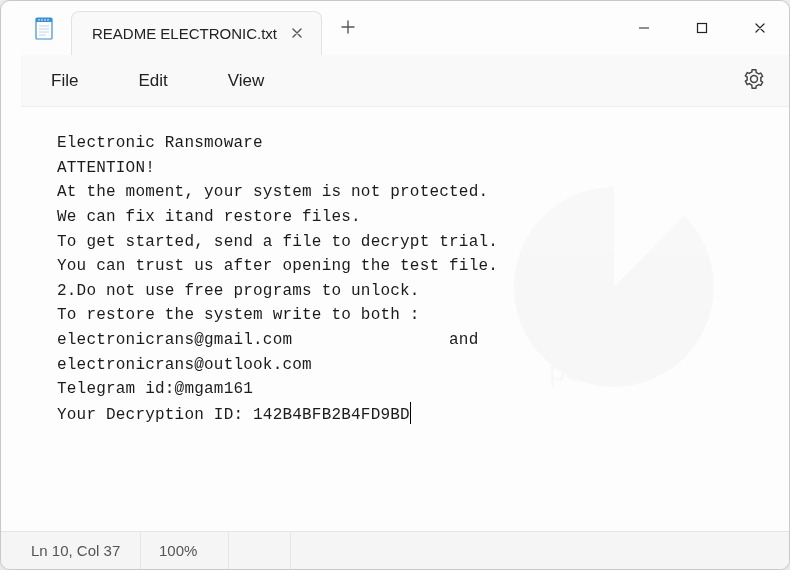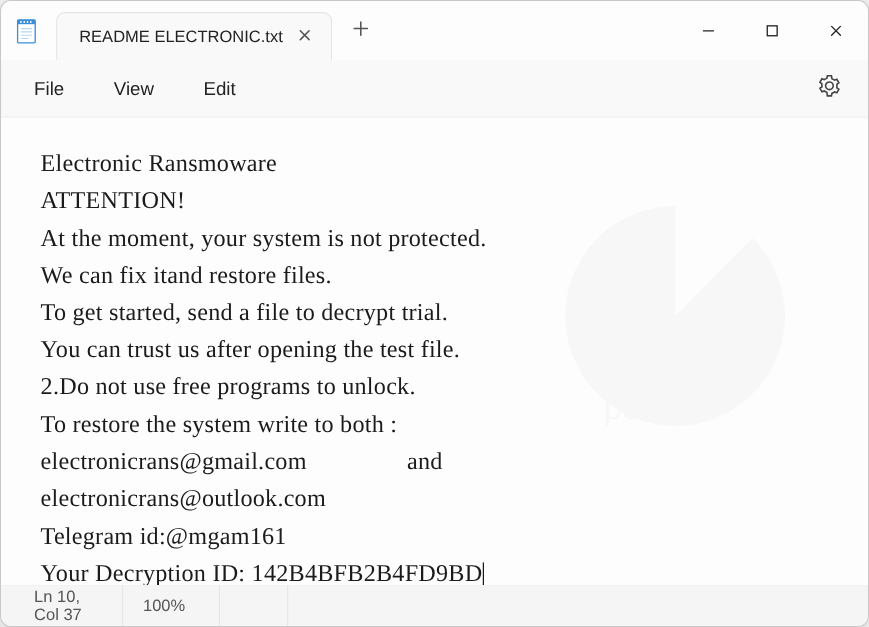--- a/index.html
+++ b/index.html
@@ -1,49 +1,50 @@
 <!DOCTYPE html>
 <html><head>
 <meta charset="utf-8">
 <style>
   * { margin: 0; padding: 0; box-sizing: border-box; }
   html, body { width: 790px; height: 570px; font-family: "Segoe UI", Arial, sans-serif; background: #f0f0f0; }
   .window {
     width: 790px; height: 570px; background: #fdfdfd; border: 1px solid #c8c8c8;
     border-radius: 10px; overflow: hidden; position: relative;
     box-shadow: 0 2px 10px rgba(0,0,0,0.1);
+    padding-left: 20px;
   }
   
   .titlebar { height: 54px; display: flex; align-items: center; background: #fdfdfd; padding-left: 12px; }
   .app-icon { width: 22px; height: 26px; margin-right: 16px; display:flex; align-items:center; justify-content:center; }
   .tab {
     display: flex; align-items: center; gap: 14px;
     background: #f9f9f9; border: 1px solid #e3e3e3; border-bottom: none;
     border-top-left-radius: 8px; border-top-right-radius: 8px;
     padding: 10px 18px 10px 20px; font-size: 15px; color: #222;
     align-self: flex-end; height: 44px;
   }
   .tab-close { color: #555; font-size: 15px; cursor: pointer; }
   .new-tab { width: 44px; text-align: center; color: #555; font-size: 20px; cursor: pointer; margin-left: 4px;}
   .window-controls { margin-left: auto; display: flex; height: 100%; }
   .win-btn { width: 58px; display: flex; align-items: center; justify-content: center; color: #222; cursor: pointer; }
   
   .menubar {
     height: 52px; display: flex; align-items: center; padding: 0 8px;
-    background: #f9f9f9; border-bottom: 1px solid #eee; gap: 1px;
+    background: #f9f9f9; border-bottom: 1px solid #eee; gap: 16px;
   }
   .menu-item { font-size: 17px; color: #222; padding: 6px 22px; cursor: pointer; border-radius: 4px; }
   .settings { margin-left: auto; padding: 6px 16px; color: #444; cursor: pointer; }
   
   .content {
     padding: 24px 24px 0 36px; height: calc(100% - 54px - 52px - 38px);
     overflow: auto; background: #fdfdfd; position: relative;
   }
   .doc-text {
-    font-family: Liberation Serif, serif; font-size: 22px;
+    font-family: Liberation Mono, monospace; font-size: 16px;
     line-height: 1.54; color: #1b1b1b; white-space: pre-wrap;
     letter-spacing: 0.2px; position: relative; z-index: 2;
   }
   .watermark {
     position: absolute; top: 40px; right: 50px; width: 250px; height: 280px;
     opacity: 0.06; z-index: 1; pointer-events: none;
   }
   .caret {
     display: inline-block; width: 1px; height: 22px; background: #000;
     vertical-align: text-bottom; margin-left: 0px;
@@ -105,22 +106,22 @@
       <div class="win-btn">
         <svg width="14" height="14" viewBox="0 0 14 14">
             <path d="M3 3 L11 11 M11 3 L3 11" stroke="#222" stroke-width="1.2" stroke-linecap="round"></path>
           </svg>
       </div>
     </div>
   </div>
 
   <div class="menubar">
     <div class="menu-item">File</div>
+    <div class="menu-item">Edit</div>
     <div class="menu-item">View</div>
-    <div class="menu-item">Edit</div>
     <div class="settings">
       <svg width="22" height="22" viewBox="0 0 24 24">
         <path fill="none" stroke="#444" stroke-width="1.6" d="M12 8.2a3.8 3.8 0 1 0 0 7.6 3.8 3.8 0 0 0 0-7.6z"></path>
         <path fill="none" stroke="#444" stroke-width="1.6" d="M19.4 13.5c.1-.5.1-1 .1-1.5s0-1-.1-1.5l2-1.5-2-3.5-2.3.9c-.8-.6-1.7-1.1-2.6-1.4L14 2h-4l-.5 2.5c-.9.3-1.8.8-2.6 1.4l-2.3-.9-2 3.5 2 1.5c-.1.5-.1 1-.1 1.5s0 1 .1 1.5l-2 1.5 2 3.5 2.3-.9c.8.6 1.7 1.1 2.6 1.4L10 22h4l.5-2.5c.9-.3 1.8-.8 2.6-1.4l2.3.9 2-3.5-2-1.5z"></path>
       </svg>
     </div>
   </div>
 
   <div class="content">
     <svg class="watermark" viewBox="0 0 200 200">
@@ -135,18 +136,18 @@
 You can trust us after opening the test file.
 2.Do not use free programs to unlock.
 To restore the system write to both :
 electronicrans@gmail.com                and
 electronicrans@outlook.com
 Telegram id:@mgam161
 Your Decryption ID: 142B4BFB2B4FD9BD<span class="caret"></span></pre>
   </div>
 
   <div class="statusbar">
-    <div class="status-cell" style="width:111px">Ln 10, Col 37</div>
+    <div class="status-cell" style="width:140px">Ln 10, Col 37</div>
     <div class="status-cell" style="width:88px">100%</div>
     <div class="spacer-cell" style="width:62px"></div>
   </div>
 
 </div>
 
 </body></html>

